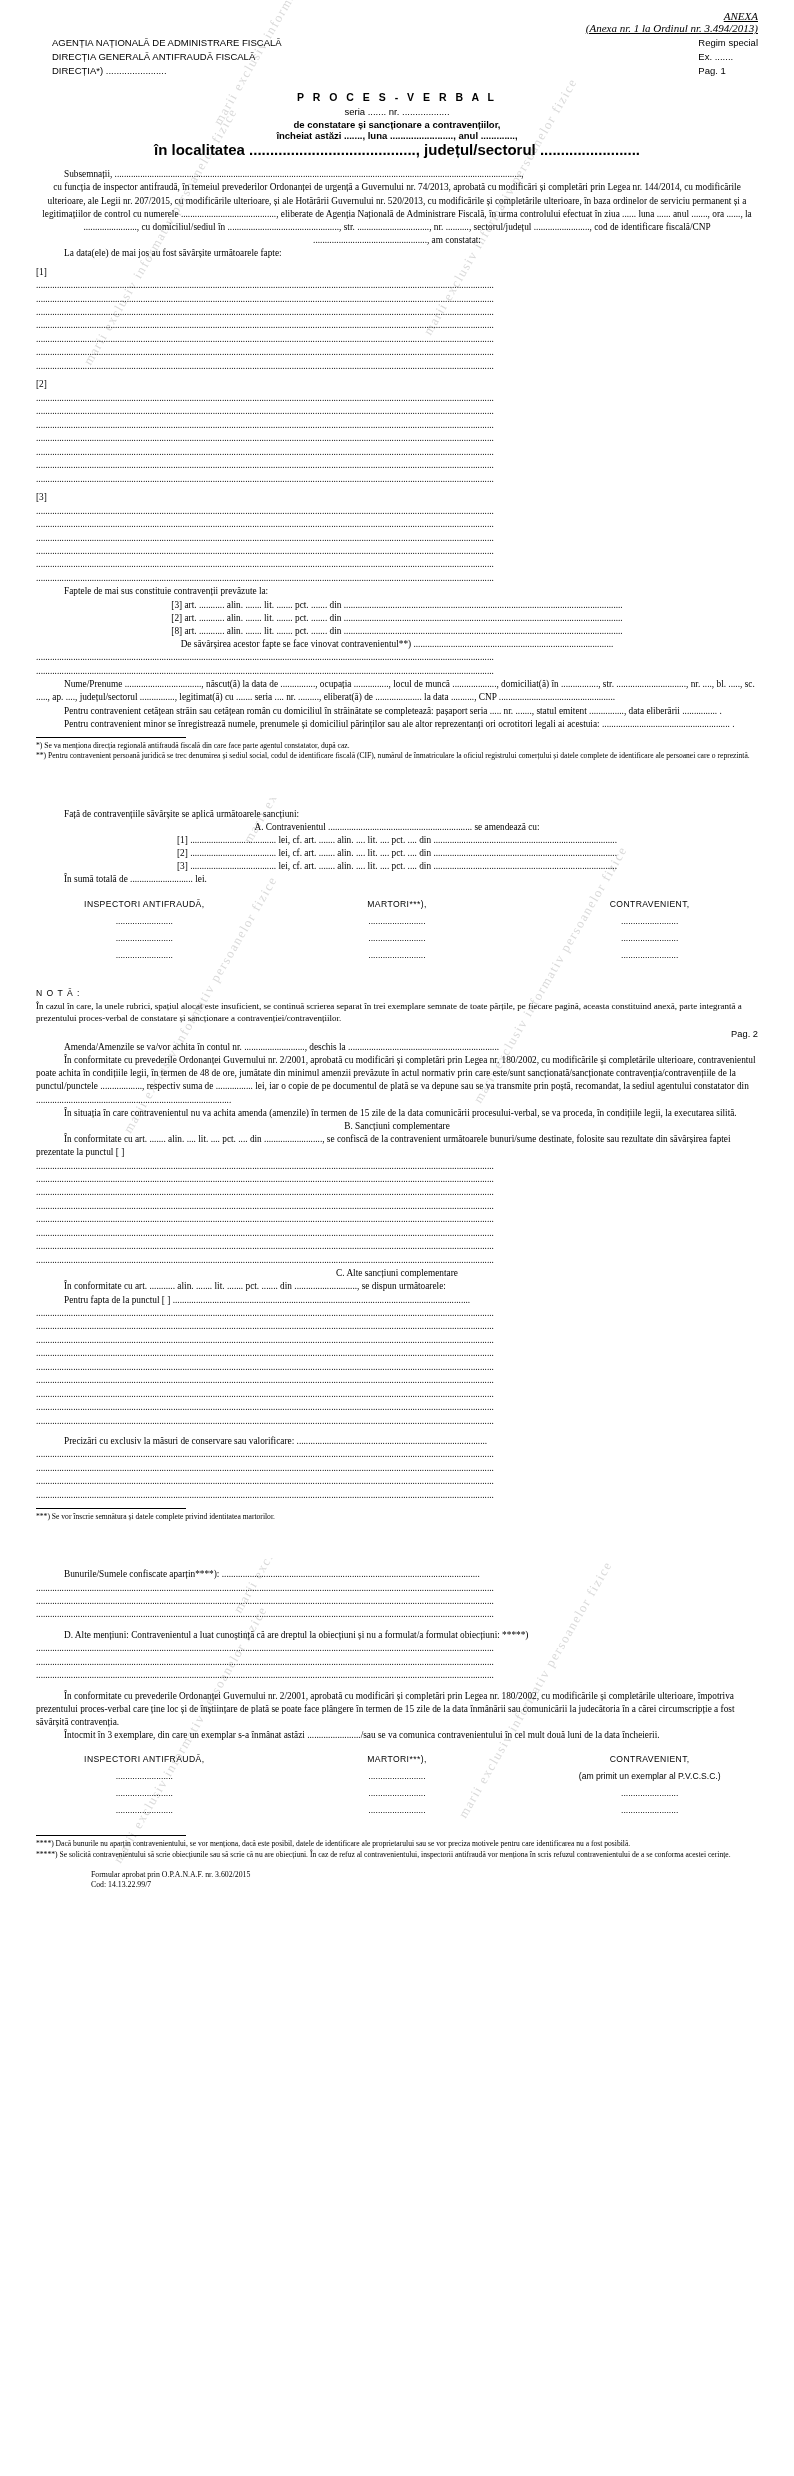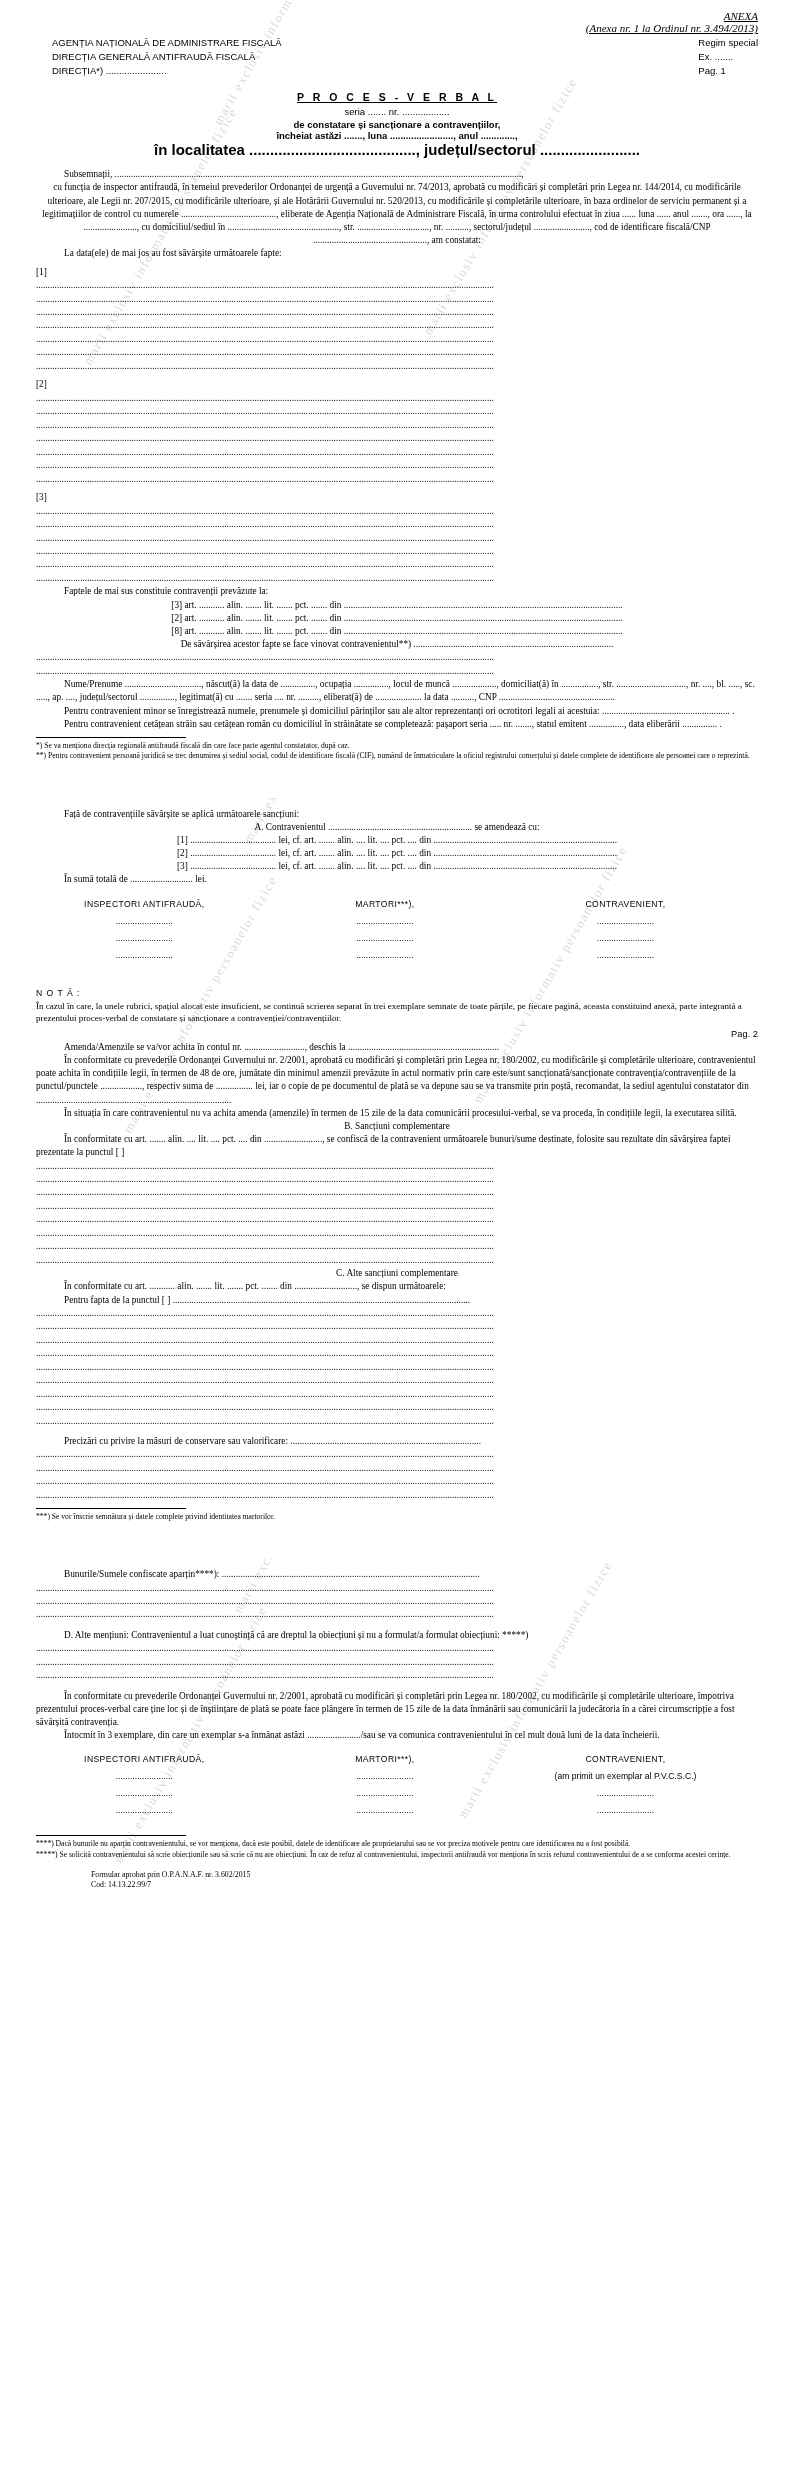--- a/index.html
+++ b/index.html
@@ -36,40 +36,40 @@
   .anexa {
     text-align:right;
     font-size:11px;
     font-style:italic;
   }
   .anexa .u { text-decoration:underline; }
   .hdr-row { display:flex; justify-content:space-between; align-items:flex-start; margin-top:2px; }
   .hdr-left { font-size:9.5px; line-height:1.45; font-family:"Liberation Sans", sans-serif;margin-left:16px; }
   .hdr-right { font-size:9.5px; line-height:1.45; font-family:"Liberation Sans", sans-serif; text-align:left; }
   .title-block { text-align:center; margin-top:14px; font-family:"Liberation Sans", sans-serif; }
-  .t1 { font-size:10.5px; font-weight:bold; letter-spacing:3px;text-decoration:underline; }
+  .t1 { font-size:10.5px; font-weight:bold; letter-spacing:3px; }
   .t2 { font-size:9.5px; margin-top:3px; }
   .t3 { font-size:9.5px; font-weight:bold; margin-top:2px; }
   .t4 { font-size:9.5px; font-weight:bold; }
   .t5 { font-size:15px; font-weight:bold; }
 
   p.b { font-size:9.3px; line-height:1.42; margin:0; text-align:center; }
   p.bi { font-size:9.3px; line-height:1.42; margin:0; text-indent:28px; }
   .gap7 { height:7px; }
   .gap10 { height:10px; }
   .gap14 { height:14px; }
   .dl { display:block; font-size:9.3px; line-height:1.45; white-space:nowrap; overflow:hidden; }
   .idx { font-size:9.3px; line-height:1.45; }
 
   .rule { border:0; border-top:1px solid #000; width:150px; margin:6px 0 3px 0; }
   .fn { font-size:7.6px; line-height:1.35; margin:0; }
 
   .pagelbl { text-align:right; font-size:9.3px; font-family:"Liberation Sans", sans-serif; margin:4px 0 2px 0;}
 
-  .sig-row { display:flex; justify-content:flex-start; margin-top:12px; font-size:8.6px; font-family:"Liberation Sans", sans-serif;gap:24px; }
+  .sig-row { display:flex; justify-content:space-between; margin-top:12px; font-size:8.6px; font-family:"Liberation Sans", sans-serif;gap:24px; }
   .sig-col { width:30%; text-align:center; }
   .sig-col .lbl { font-weight:normal; letter-spacing:0.4px; }
   .sig-col .ln { margin-top:7px; letter-spacing:0px; }
 
   .nota { font-size:8.6px; font-family:"Liberation Sans", sans-serif; margin-top:28px; letter-spacing:1px;}
   .notatxt { font-size:9.0px; line-height:1.4; margin:2px 0 0 0; }
 
   .sepspace { height:30px; }
   .foot-form { font-size:7.8px; line-height:1.35; margin-top:10px; padding-left:55px;}
 </style>
@@ -151,22 +151,22 @@
 
     <p class="bi">Faptele de mai sus constituie contravenții prevăzute la:</p>
     <p class="b">[3] art. ........... alin. ....... lit. ....... pct. ....... din ........................................................................................................................</p>
     <p class="b">[2] art. ........... alin. ....... lit. ....... pct. ....... din ........................................................................................................................</p>
     <p class="b">[8] art. ........... alin. ....... lit. ....... pct. ....... din ........................................................................................................................</p>
     <p class="b">De săvârșirea acestor fapte se face vinovat contravenientul**) ......................................................................................</p>
     <span class="dl">.....................................................................................................................................................................................................</span>
     <span class="dl">.....................................................................................................................................................................................................</span>
 
     <p class="bi">Nume/Prenume ................................., născut(ă) la data de ..............., ocupația ..............., locul de muncă ..................., domiciliat(ă) în ................, str. .............................., nr. ...., bl. ....., sc. ....., ap. ...., județul/sectorul ..............., legitimat(ă) cu ....... seria .... nr. ........., eliberat(ă) de .................... la data .........., CNP ..................................................</p>
+    <p class="bi">Pentru contravenient cetățean străin sau cetățean român cu domiciliul în străinătate se completează: pașaport seria ..... nr. ......., statul emitent ..............., data eliberării ............... .</p>
     <p class="bi">Pentru contravenient minor se înregistrează numele, prenumele și domiciliul părinților sau ale altor reprezentanți ori ocrotitori legali ai acestuia: ....................................................... .</p>
-    <p class="bi">Pentru contravenient cetățean străin sau cetățean român cu domiciliul în străinătate se completează: pașaport seria ..... nr. ......., statul emitent ..............., data eliberării ............... .</p>
 
     <hr class="rule">
     <p class="fn">*) Se va menționa direcția regională antifraudă fiscală din care face parte agentul constatator, după caz.</p>
     <p class="fn">**) Pentru contravenient persoană juridică se trec denumirea și sediul social, codul de identificare fiscală (CIF), numărul de înmatriculare la oficiul registrului comerțului și datele complete de identificare ale persoanei care o reprezintă.</p>
   </div>
 </div>
 
 <div class="sepspace"></div>
 
 <div class="page">
@@ -238,21 +238,21 @@
       <span class="dl">.....................................................................................................................................................................................................</span>
       <span class="dl">.....................................................................................................................................................................................................</span>
       <span class="dl">.....................................................................................................................................................................................................</span>
       <span class="dl">.....................................................................................................................................................................................................</span>
       <span class="dl">.....................................................................................................................................................................................................</span>
       <span class="dl">.....................................................................................................................................................................................................</span>
       <span class="dl">.....................................................................................................................................................................................................</span>
     </div>
 
     <div class="gap7"></div>
-    <p class="bi">Precizări cu privire la măsuri de conservare sau valorificare: ..................................................................................</p>
+    <p class="bi">Precizări cu exclusiv la măsuri de conservare sau valorificare: ..................................................................................</p>
     <div>
       <span class="dl">.....................................................................................................................................................................................................</span>
       <span class="dl">.....................................................................................................................................................................................................</span>
       <span class="dl">.....................................................................................................................................................................................................</span>
       <span class="dl">.....................................................................................................................................................................................................</span>
     </div>
 
     <hr class="rule">
     <p class="fn">***) Se vor înscrie semnătura și datele complete privind identitatea martorilor.</p>
   </div>

